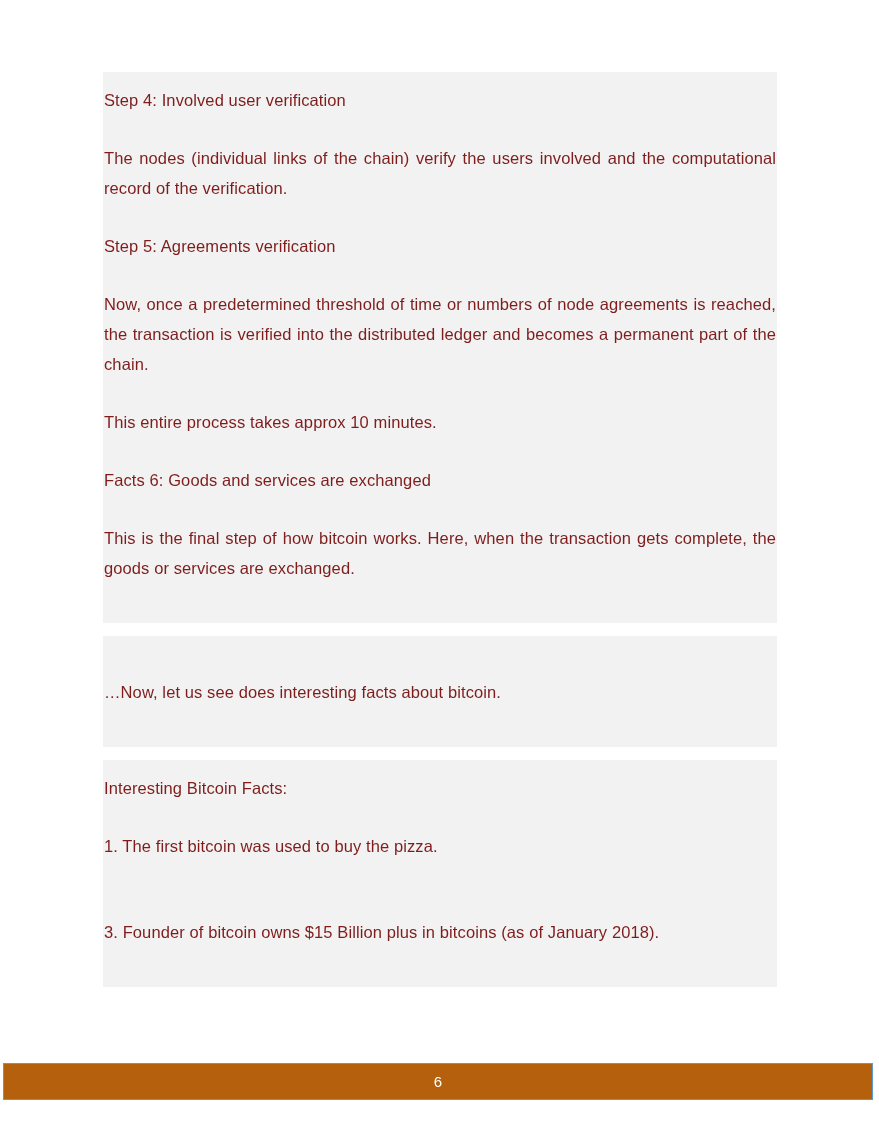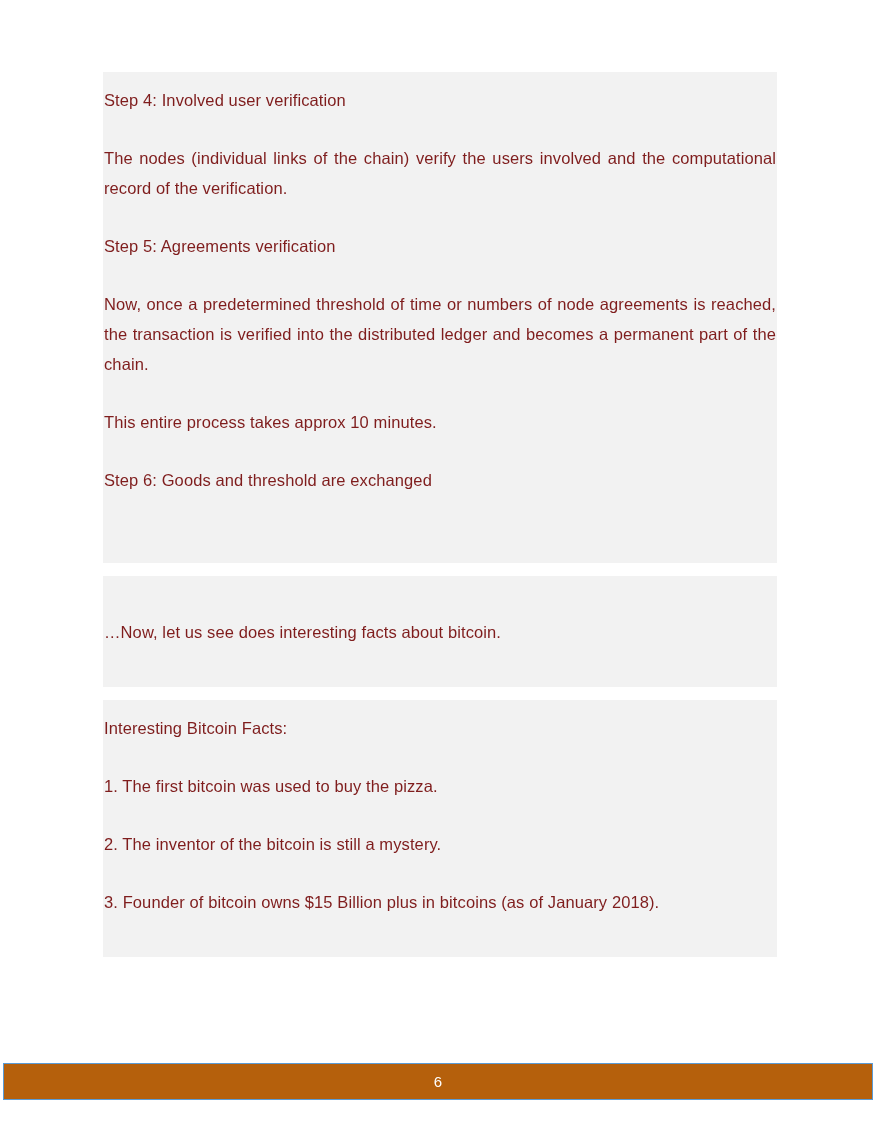--- a/index.html
+++ b/index.html
@@ -108,37 +108,37 @@
       <p class="para plain">Step 4: Involved user verification</p>
       <div class="spacer"></div>
       <p class="para justify">The nodes (individual links of the chain) verify the users involved and the computational record of the verification.</p>
       <div class="spacer"></div>
       <p class="para plain">Step 5: Agreements verification</p>
       <div class="spacer"></div>
       <p class="para justify">Now, once a predetermined threshold of time or numbers of node agreements is reached, the transaction is verified into the distributed ledger and becomes a permanent part of the chain.</p>
       <div class="spacer"></div>
       <p class="para plain">This entire process takes approx 10 minutes.</p>
       <div class="spacer"></div>
-      <p class="para plain">Step 6: Goods and threshold are exchanged</p>
+      <p class="para plain">Facts 6: Goods and services are exchanged</p>
       <div class="spacer"></div>
+      <p class="para justify">This is the final step of how bitcoin works. Here, when the transaction gets complete, the goods or services are exchanged.</p>
       <div class="spacer-sm"></div>
     </div>
 
     <div class="block">
       <div class="spacer"></div>
       <p class="para plain">…Now, let us see does interesting facts about bitcoin.</p>
       <div class="spacer-sm"></div>
     </div>
 
     <div class="block">
       <p class="para plain">Interesting Bitcoin Facts:</p>
       <div class="spacer"></div>
       <p class="para plain">1. The first bitcoin was used to buy the pizza.</p>
       <div class="spacer"></div>
-      <p class="para plain">2. The inventor of the bitcoin is still a mystery.</p>
       <div class="spacer"></div>
       <p class="para plain">3. Founder of bitcoin owns $15 Billion plus in bitcoins (as of January 2018).</p>
       <div class="spacer-sm"></div>
     </div>
 
   </div>
 
   <div class="footer-wrap">
     <div class="footer-bar">
       <span class="page-number">6</span>

